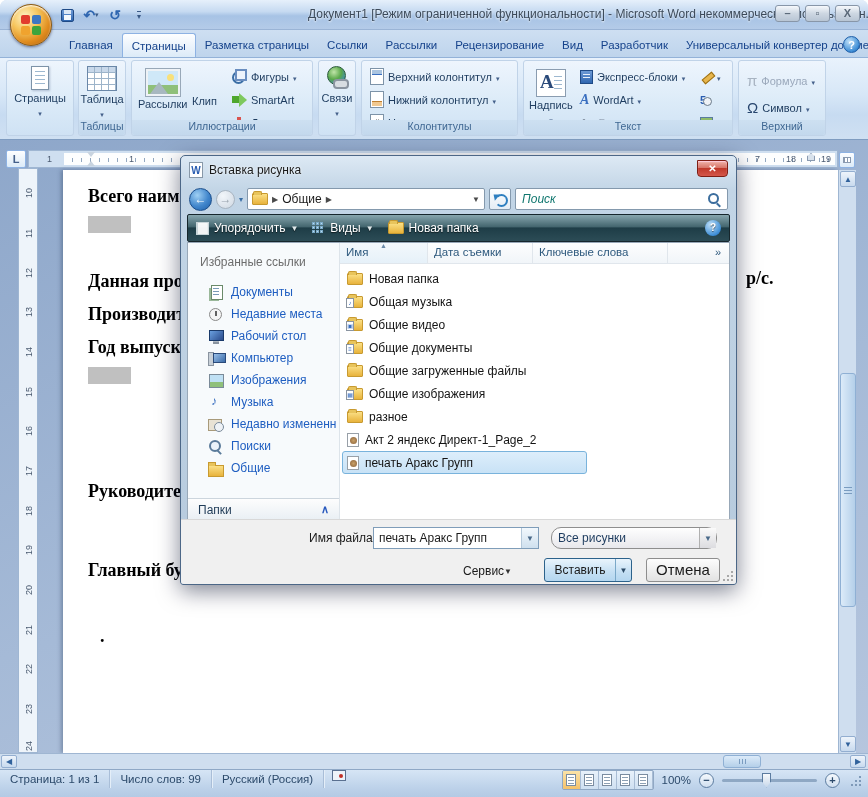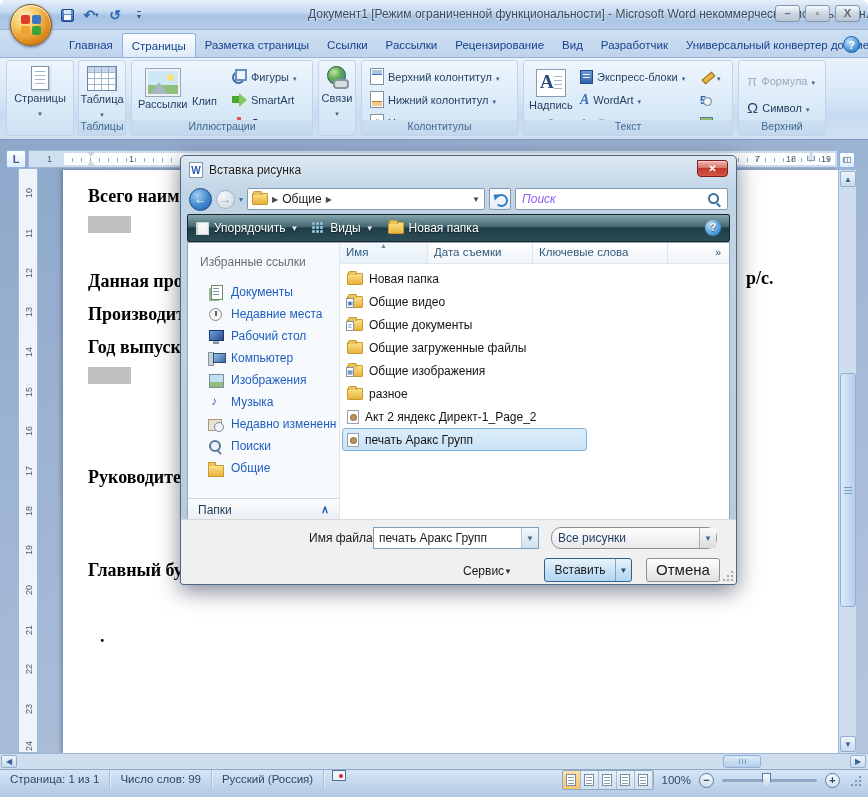--- a/index.html
+++ b/index.html
@@ -188,21 +188,21 @@
   .nav-circle.fwd { width:19px; height:19px; background:radial-gradient(circle at 35% 30%,#f2f6fa,#cfd8e2); border-color:#a8b4c0; color:#9aa4ae; line-height:17px; }
   .addr-dd { font-size:8px; color:#3a6ea5; }
   .breadcrumb { height:22px; flex:0 0 238px; background:#fff; border:1px solid #8499ad; border-radius:2px;
     display:flex; align-items:center; padding:0 4px; gap:4px; font-size:12px; color:#1a1a1a; }
   .crumb-sep { font-size:8px; color:#4a4a4a; }
   .bc-arrow { margin-left:auto; font-size:8px; color:#4a4a4a; }
   .refreshbtn { width:22px; height:22px; background:linear-gradient(180deg,#fdfeff,#e4edf5); border:1px solid #8499ad; border-radius:2px; position:relative; }
   .refreshbtn::before { content:""; position:absolute; left:5px; top:5px; width:9px; height:9px; border:2px solid #2e7fc0; border-radius:50%; border-left-color:transparent; }
   .refreshbtn::after { content:""; position:absolute; left:3px; top:3px; border-top:4px solid transparent; border-bottom:4px solid transparent; border-right:5px solid #2e7fc0; transform:rotate(40deg); }
   .searchbox { height:22px; flex:1; background:#fff; border:1px solid #8499ad; border-radius:2px;
-    display:flex; align-items:center; padding:0 6px; font-size:12px; font-style:italic; color:#8b5cf6; }
+    display:flex; align-items:center; padding:0 6px; font-size:12px; font-style:italic; color:#0f766e; }
   .magnifier { margin-left:auto; width:13px; height:13px; position:relative; }
   .magnifier::before { content:""; position:absolute; left:0; top:0; width:7px; height:7px; border:2px solid #3c6e9e; border-radius:50%; }
   .magnifier::after { content:""; position:absolute; right:0; bottom:0; width:5px; height:2px; background:#3c6e9e; transform:rotate(45deg); }
   .dlg-toolbar { position:absolute; left:6px; top:58px; right:6px; height:28px; border-radius:2px;
     background:linear-gradient(180deg,#87a6ae 0%,#44666f 45%,#1e3d47 50%,#2c4c56 100%);
     border:1px solid #16262c; display:flex; align-items:center; padding:0 8px; gap:14px; color:#fff; font-size:12px; text-shadow:0 1px 1px rgba(0,0,0,.6); }
   .tb-item { display:flex; align-items:center; gap:5px; }
   .tb-dd { font-size:8px; color:#dfe8ea; }
   .layersicon { width:13px; height:13px; position:relative; }
   .layersicon::before { content:""; position:absolute; left:0; bottom:0; width:10px; height:11px; background:rgba(255,255,255,.85); border:1px solid #c8d4d8; }
@@ -496,21 +496,21 @@
       <span class="vnum" style="top:570px;">24</span>
     </div>
 
     <div class="page">
       <div class="frag" style="left:25px;top:16px;">Всего наим</div>
       <div class="grayfield" style="left:25px;top:46px;"></div>
       <div class="frag" style="left:25px;top:101px;">Данная про</div>
       <div class="frag" style="left:25px;top:134px;">Производит</div>
       <div class="frag" style="left:25px;top:167px;">Год выпуск</div>
       <div class="grayfield" style="left:25px;top:197px;"></div>
-      <div class="frag" style="left:25px;top:297px;">Руководите</div>
+      <div class="frag" style="left:25px;top:311px;">Руководите</div>
       <div class="frag" style="left:25px;top:390px;">Главный бу</div>
       <div class="frag" style="left:683px;top:98px;">р/с.</div>
       <div class="frag" style="left:37px;top:456px;">.</div>
     </div>
 
     <div class="vscroll">
       <div class="sbtn" style="top:1px;">▲</div>
       <div class="vthumb"></div>
       <div class="sbtn" style="bottom:1px;">▼</div>
     </div>
@@ -664,20 +664,26 @@
           <div class="col" style="width:135px;">Ключевые слова</div>
           <div class="col-more">»</div>
         </div>
         <div class="file-list">
           <div class="file-row">
               <span class="fi-folder"></span>
               <span>Новая папка</span>
             </div>
           <div class="file-row">
               <span class="fi-folder">
+                <span class="ovl">♪</span>
+              </span>
+              <span>Общая музыка</span>
+            </div>
+          <div class="file-row">
+              <span class="fi-folder">
                 <span class="ovl">▣</span>
               </span>
               <span>Общие видео</span>
             </div>
           <div class="file-row">
               <span class="fi-folder">
                 <span class="ovl">≡</span>
               </span>
               <span>Общие документы</span>
             </div>

